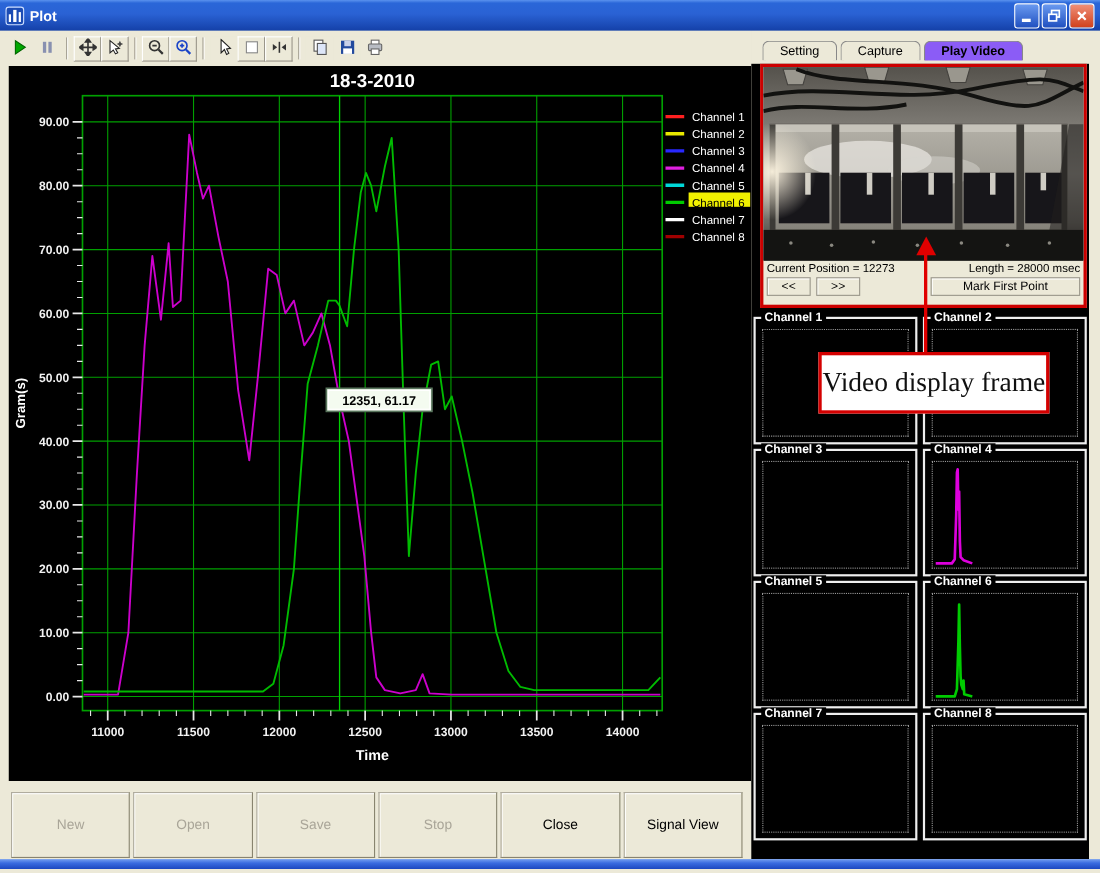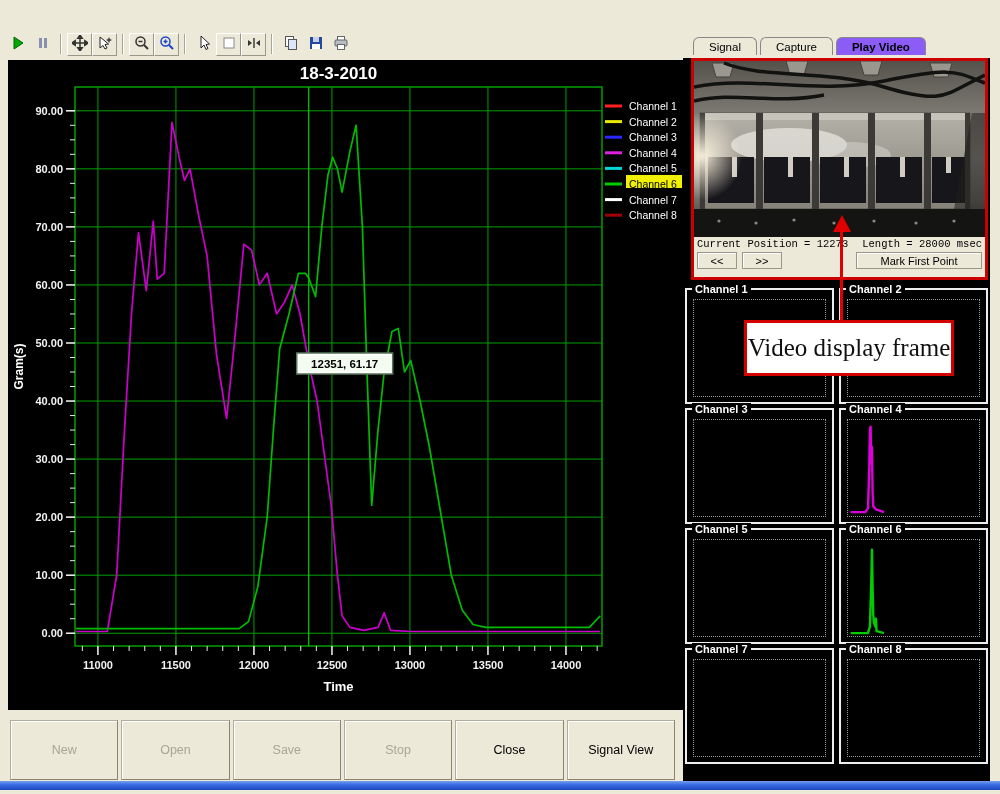--- a/index.html
+++ b/index.html
@@ -44,25 +44,25 @@
   .right-pane{position:absolute;top:28px;left:683px;width:317px;height:753px;background:#ece9d8;}
   .tabs{position:absolute;top:9px;left:10px;display:flex;}
   .tab{padding:3px 15px 2px;font-size:11.5px;color:#000;border:1px solid #888;border-bottom:none;
     border-radius:6px 6px 0 0;background:#ece9d8;margin-right:3px;}
   .tab.active{font-weight:bold;background:#8b5cf6;}
   .black-panel{position:absolute;top:30px;left:0;width:307px;height:723px;background:#000;}
 
   .video-box{position:absolute;top:0;left:8px;width:291px;height:216px;border:3px solid #cc0000;background:#ece9d8;}
   .video-scene{display:block;width:291px;height:176px;background:#6e6b65;}
   .video-controls{height:40px;padding:1px 3px;box-sizing:border-box;}
-  .vc-row1{display:flex;justify-content:space-between;font-size:10.5px;color:#000;font-family:Liberation Mono, monospace;}
+  .vc-row1{display:flex;justify-content:space-between;font-size:10.5px;color:#000;}
   .vc-row2{display:flex;align-items:center;margin-top:2px;}
   .vbtn{height:17px;width:40px;background:#ece9d8;border:1px solid #968;border-color:#9a968a;box-shadow:inset 1px 1px 0 #fff;
     font-size:11px;margin-right:5px;font-family:"Liberation Sans",sans-serif;display:flex;align-items:center;justify-content:center;}
-  .vbtn.mark{width:126px;margin:0 0 0 auto;text-align:right;}
+  .vbtn.mark{width:136px;margin:0 0 0 auto;text-align:right;}
 
   .channels{position:absolute;top:230px;left:2px;width:303px;display:grid;grid-template-columns:1fr 1fr;gap:4px 5px;}
   .chbox{position:relative;height:112px;border:2px solid #eee;background:#000;}
   .chlabel{position:absolute;top:-7px;left:5px;background:#000;color:#fff;font-size:11px;font-weight:bold;padding:0 3px;}
   .chinner{position:absolute;left:6px;right:6px;top:9px;bottom:5px;border:1px dotted #999;}
   .chspark{position:absolute;left:7px;top:10px;width:133px;height:96px;}
 
   
   .ann-box{position:absolute;left:744px;top:320px;width:204px;height:50px;background:#fff;border:3px solid #d40000;
     display:flex;align-items:center;justify-content:center;font-family:"Liberation Serif",serif;font-size:25px;color:#101010;z-index:6;}
@@ -71,20 +71,46 @@
     border-right:9px solid transparent;border-bottom:17px solid #e00000;z-index:6;}
 
   .bottom-strip{position:absolute;left:0;top:781px;width:100%;height:9px;
     background:linear-gradient(180deg,#76a0f0,#3a6ce0 40%,#1c48c0);}
 </style>
 </head>
 <body>
 
 <div class="window">
 
+  <div class="titlebar">
+    <span class="app-icon">
+        <i style="height:7px"></i>
+        <i style="height:11px"></i>
+        <i style="height:9px"></i>
+      </span>
+    <span>Plot</span>
+    <span class="win-buttons">
+      <span class="win-btn">
+        <svg width="15" height="15">
+            <rect x="3" y="10" width="8" height="3" fill="#fff"></rect>
+          </svg>
+      </span>
+      <span class="win-btn">
+        <svg width="15" height="15">
+            <rect x="5" y="2.5" width="7" height="6" fill="none" stroke="#fff" stroke-width="1.5"></rect>
+            <rect x="2.5" y="6" width="7" height="6" fill="#2a5ad0" stroke="#fff" stroke-width="1.5"></rect>
+          </svg>
+      </span>
+      <span class="win-btn close">
+        <svg width="15" height="15">
+            <path d="M4 4 L11 11 M11 4 L4 11" stroke="#fff" stroke-width="2"></path>
+          </svg>
+      </span>
+    </span>
+  </div>
 
   <div class="toolbar" id="toolbar">
       <button class="tbtn">
         <span><svg width="16" height="16">
             <path d="M4 2 L13 8 L4 14 Z" fill="#00a800" stroke="#006600"></path>
           </svg></span>
       </button>
       <button class="tbtn">
         <span><svg width="16" height="16">
             <rect x="4" y="3" width="3" height="10" fill="#8890b0"></rect>
@@ -309,21 +335,21 @@
       <button class="fbtn disabled">New</button>
       <button class="fbtn disabled">Open</button>
       <button class="fbtn disabled">Save</button>
       <button class="fbtn disabled">Stop</button>
       <button class="fbtn">Close</button>
       <button class="fbtn">Signal View</button>
     </div>
 
   <div class="right-pane">
     <div class="tabs" id="tabs">
-        <div class="tab">Signal</div>
+        <div class="tab">Setting</div>
         <div class="tab">Capture</div>
         <div class="tab active">Play Video</div>
       </div>
     <div class="black-panel">
 
       <div class="video-box">
         <svg class="video-scene" viewBox="0 0 291 176" preserveAspectRatio="none">
           <defs>
             <linearGradient id="vbg" x1="0" y1="0" x2="0" y2="1">
               <stop offset="0" stop-color="#55524c"></stop>

